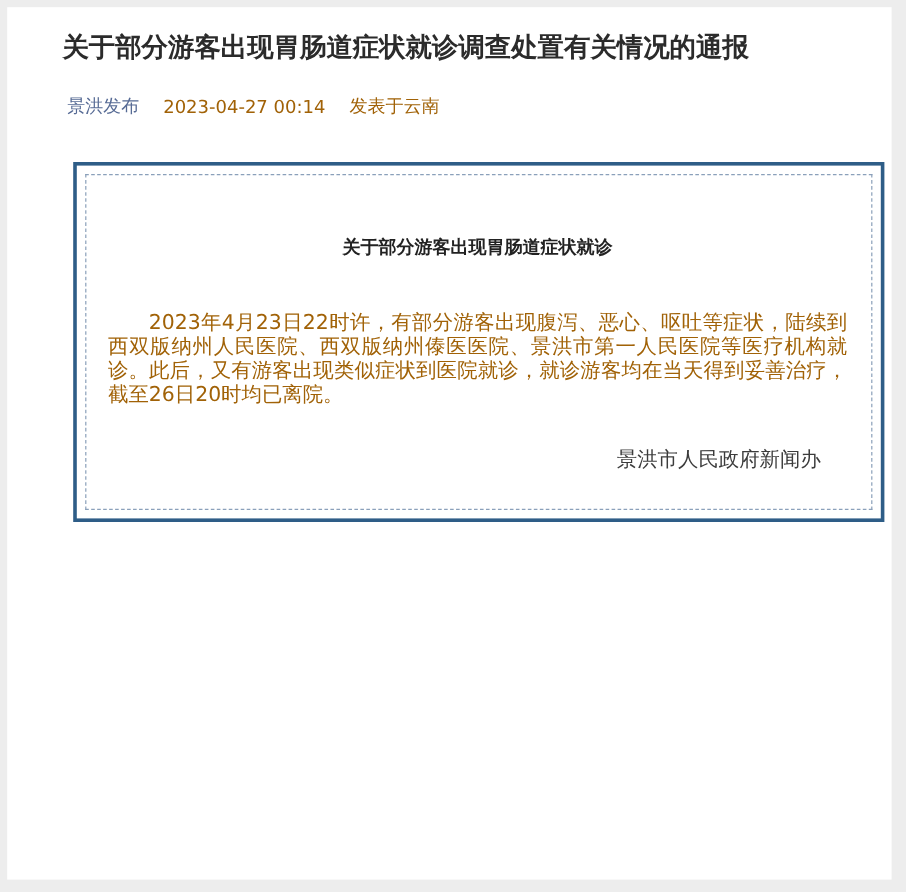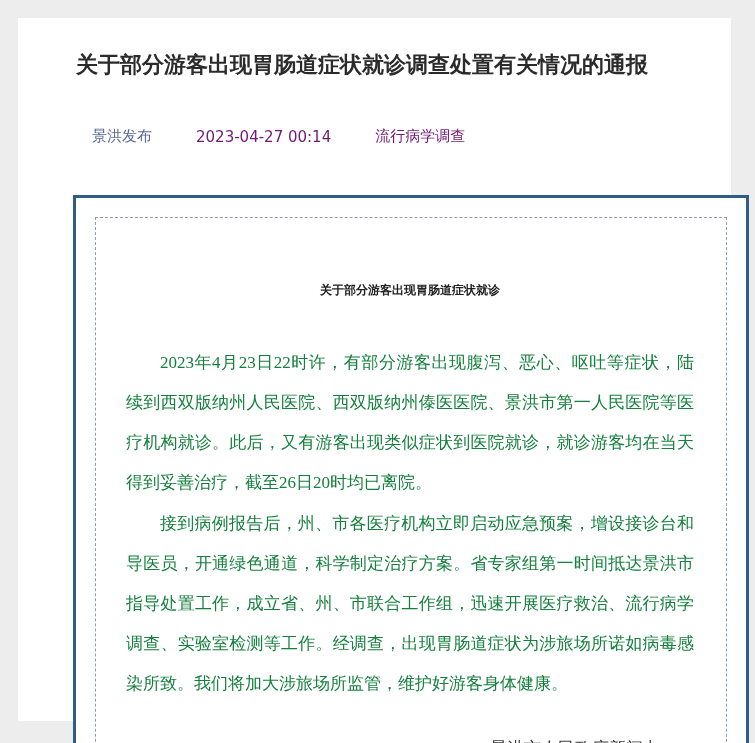--- a/index.html
+++ b/index.html
@@ -1,15 +1,15 @@
 <!DOCTYPE html>
 <html><head>
 <meta charset="utf-8">
 <style>
-  * { margin: 16px; padding: 0; box-sizing: border-box; }
+  * { margin: 4px; padding: 0; box-sizing: border-box; }
   html, body {
     width: 755px; height: 743px;
     background: #ededed;
     font-family: "DejaVu Sans", "Liberation Sans", sans-serif;
     overflow: hidden;
   }
   .page {
     position: absolute;
     top: 2px; left: 2px; right: 8px; bottom: 6px;
     background: #ffffff;
@@ -23,81 +23,79 @@
   }
   .byline {
     padding: 15px 42px 0 42px;
     font-size: 15px;
     display: flex;
     align-items: center;
     gap: 12px;
     white-space: nowrap;
   }
   .byline .account { color: #576b95; cursor: pointer; }
-  .byline .meta { color: #701a75; }
+  .byline .meta { color: #a16207; }
   .notice-box {
     margin: 33px 0 0 55px;
     width: 676px;
     border: 3px solid #2e5d87;
     padding: 3px;
     background: #ffffff;
   }
   .notice-inner {
     border: 1px dashed #8aa0ba;
     padding: 34px 16px 14px 14px;
   }
   .notice-title {
     text-align: center;
     font-weight: 700;
-    font-size: 12px;
+    font-size: 15px;
     color: #222222;
     line-height: 45px;
     margin-bottom: 30px;
   }
   .notice-body p {
     font-size: 17px;
-    line-height: 40px;
-    color: #15803d;
+    line-height: 20px;
+    color: #a16207;
     text-indent: 2em;
     margin: 0 0 1px 0;
     text-align: justify;
-    font-family: Liberation Serif, serif;
   }
   .notice-sign {
     margin-top: 22px;
     text-align: right;
     padding-right: 18px;
     font-size: 17px;
     color: #3c3c3c;
     line-height: 45px;
   }
 </style>
 </head>
 <body>
 
 <div class="page">
 
   <h1 class="article-title">关于部分游客出现胃肠道症状就诊调查处置有关情况的通报</h1>
 
   <div class="byline">
     <span class="account">景洪发布</span>
     <span class="meta">2023-04-27 00:14</span>
-    <span class="meta">流行病学调查</span>
+    <span class="meta">发表于云南</span>
   </div>
 
   <div class="notice-box">
     <div class="notice-inner">
 
       <div class="notice-title">
         <div>关于部分游客出现胃肠道症状就诊</div>
       </div>
 
       <div class="notice-body">
         <p>2023年4月23日22时许，有部分游客出现腹泻、恶心、呕吐等症状，陆续到西双版纳州人民医院、西双版纳州傣医医院、景洪市第一人民医院等医疗机构就诊。此后，又有游客出现类似症状到医院就诊，就诊游客均在当天得到妥善治疗，截至26日20时均已离院。</p>
-        <p>接到病例报告后，州、市各医疗机构立即启动应急预案，增设接诊台和导医员，开通绿色通道，科学制定治疗方案。省专家组第一时间抵达景洪市指导处置工作，成立省、州、市联合工作组，迅速开展医疗救治、流行病学调查、实验室检测等工作。经调查，出现胃肠道症状为涉旅场所诺如病毒感染所致。我们将加大涉旅场所监管，维护好游客身体健康。</p>
       </div>
 
       <div class="notice-sign">
         <div>景洪市人民政府新闻办</div>
 
       </div>
 
     </div>
   </div>
 

